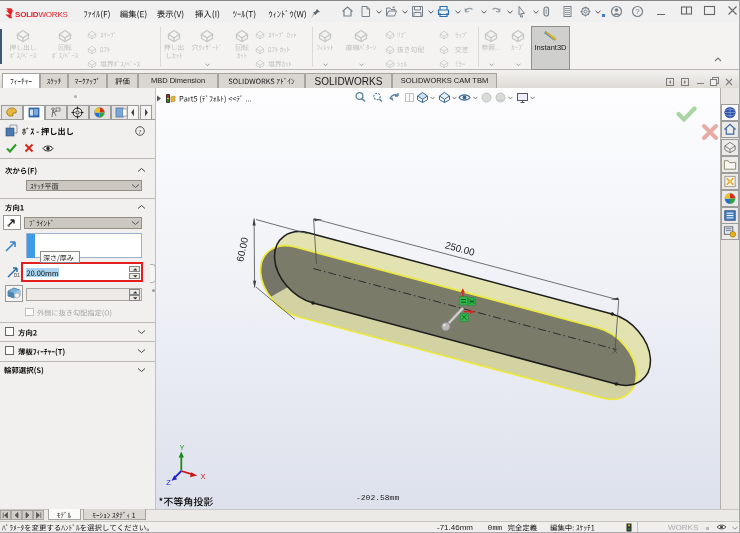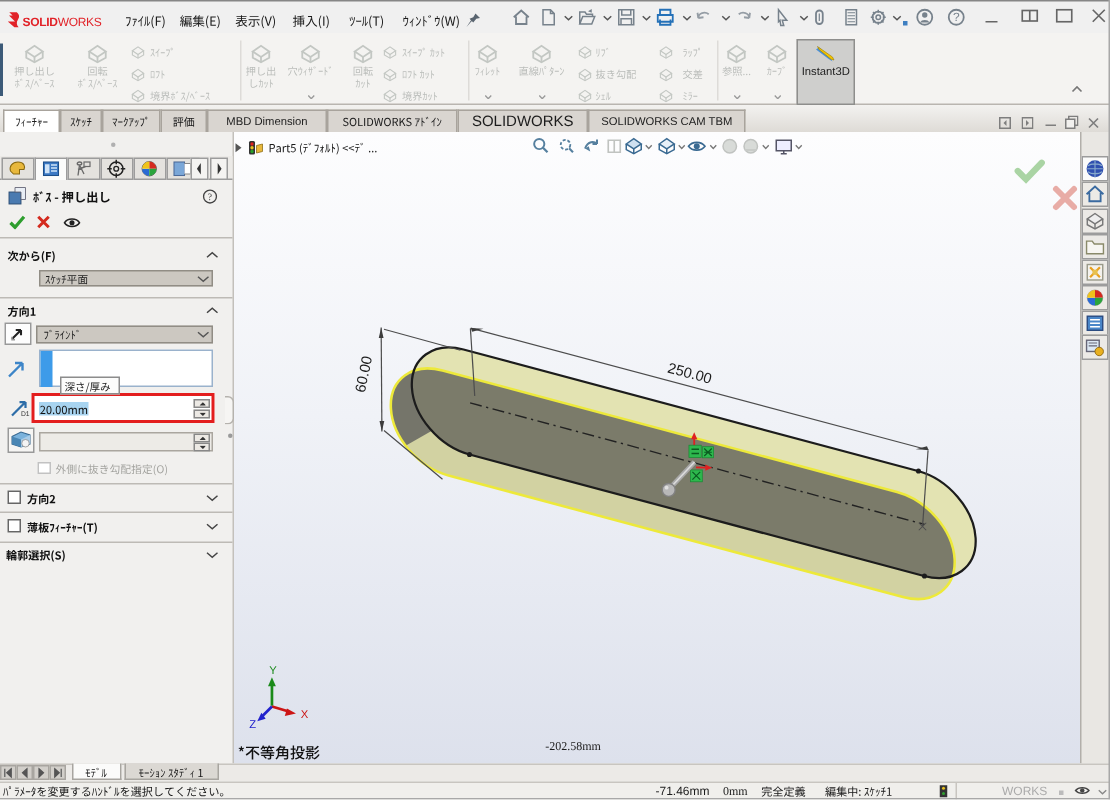--- a/index.html
+++ b/index.html
@@ -589,23 +589,23 @@
   </svg>
 <svg class="abs" style="left:22px;top:510px" width="10" height="10" viewBox="0 0 10 10">
     <path d="M4 2.5 L7 5.2 L4 8 Z" fill="#555" stroke="#555" stroke-width="0.8"></path>
   </svg>
 <svg class="abs" style="left:33px;top:510px" width="10" height="10" viewBox="0 0 10 10">
     <path d="M7.8 2.5 v5.5 M3.5 2.5 L6.5 5.2 L3.5 8 Z" fill="#555" stroke="#555" stroke-width="0.8"></path>
   </svg>
 <div class="abs" style="left:48px;top:509px;width:33px;height:11px;background:#fbfbfa;border:1px solid #a8a5a0;border-top:none"></div>
 <div class="abs" style="left:83px;top:509px;width:63px;height:11px;background:#dbd8d3;border:1px solid #a8a5a0;border-top:none"></div>
 <div class="abs" style="left:0;top:521px;width:740px;height:12px;background:#f0efec;border-top:1px solid #c8c5c0"></div>
-<div class="abs" style="left:356px;top:493px;width:52px;height:9px;font-size:8px;color:#1c1c1c;text-align:center;font-family:Liberation Serif, serif">-202.58mm</div>
+<div class="abs" style="left:356px;top:493px;width:52px;height:9px;font-size:8px;color:#1c1c1c;text-align:left;font-family:Liberation Mono, monospace">-202.58mm</div>
 <div class="abs" style="left:425px;top:522.5px;width:48px;height:9px;font-size:8px;color:#1c1c1c;text-align:right;font-family:'Liberation Sans'">-71.46mm</div>
-<div class="abs" style="left:482px;top:522.5px;width:20px;height:9px;font-size:8px;color:#1c1c1c;text-align:left;font-family:Liberation Serif, serif">0mm</div>
+<div class="abs" style="left:482px;top:522.5px;width:20px;height:9px;font-size:8px;color:#1c1c1c;text-align:right;font-family:Liberation Mono, monospace">0mm</div>
 <svg class="abs" style="left:626px;top:523px" width="6" height="9" viewBox="0 0 6 9">
     <rect x="0.5" y="0.5" width="5" height="8" fill="#333"></rect>
     <circle cx="3" cy="2.5" r="1" fill="#e8c020"></circle>
     <circle cx="3" cy="6" r="1" fill="#30a030"></circle>
   </svg>
 <div class="abs" style="left:637px;top:522px;width:1px;height:11px;background:#c8c5c0"></div>
 <div class="abs" style="left:668px;top:523px;width:40px;height:9px;font-size:8px;color:#aaa;font-family:'Liberation Sans'">WORKS</div>
 <div class="abs" style="left:706px;top:527px;width:3px;height:3px;background:#bbb"></div>
 <svg class="abs" style="left:716px;top:523px" width="11" height="9" viewBox="0 0 11 9">
     <path d="M1 4 C3 1.5 8 1.5 10 4 C8 6.5 3 6.5 1 4 Z" fill="none" stroke="#444" stroke-width="0.9"></path>

